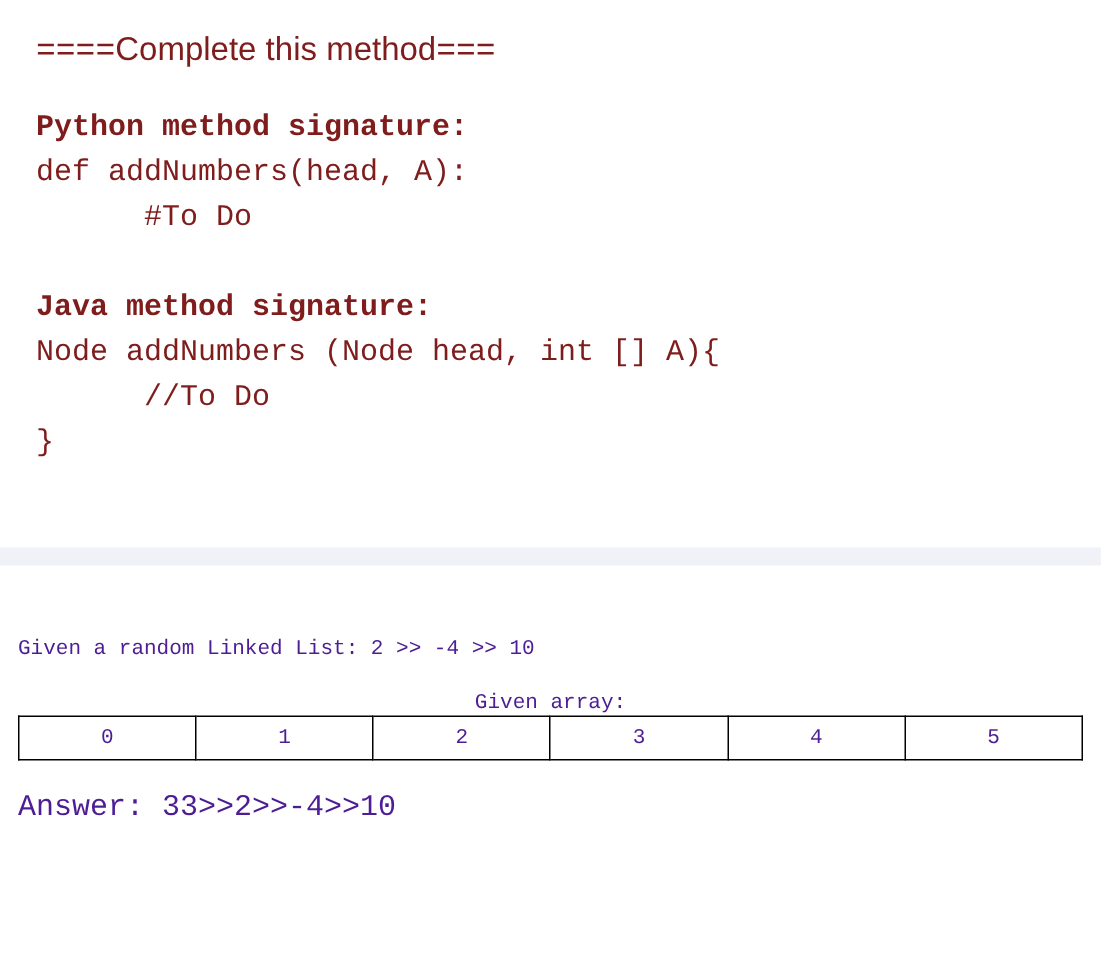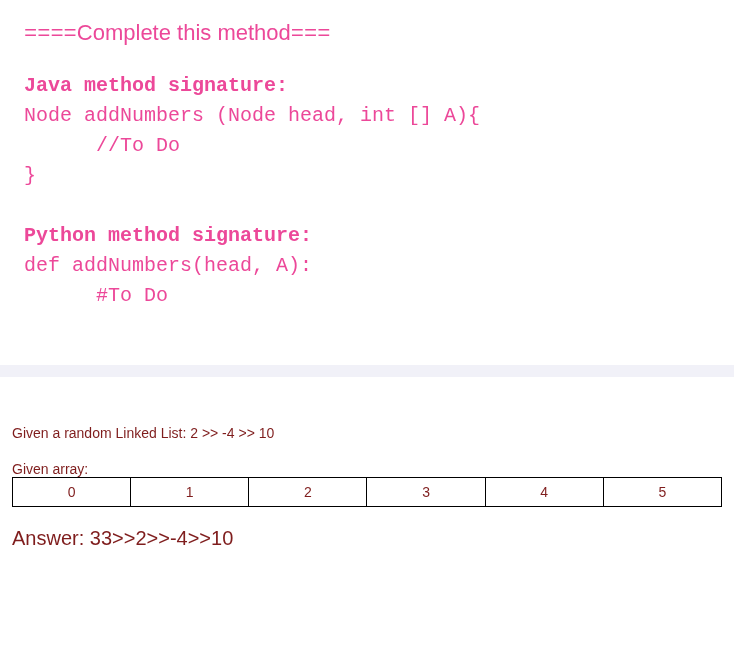--- a/index.html
+++ b/index.html
@@ -12,21 +12,21 @@
       background: #ffffff;
       width: 734px;
       height: 653px;
       overflow: hidden;
     }
     .code-section {
       padding: 16px 24px 24px 24px;
       font-family: 'Courier New', Courier, monospace;
       font-size: 20px;
       line-height: 1.5;
-      color: #ec4899;
+      color: #7f1d1d;
     }
     .title-line {
       font-family: Arial, sans-serif;
       font-size: 22px;
       margin-bottom: 20px;
     }
     .title-decor {
       font-family: 'Courier New', Courier, monospace;
     }
     .bold {
@@ -36,29 +36,30 @@
       margin-bottom: 30px;
       white-space: pre;
     }
     .divider {
       height: 12px;
       background: #f1f1f8;
       width: 100%;
     }
     .example-section {
       padding: 48px 12px 12px 12px;
-      font-family: Liberation Sans, sans-serif;
+      font-family: Liberation Mono, monospace;
       font-size: 14px;
-      color: #7f1d1d;
+      color: #4c1d95;
     }
     .given-list {
       margin-bottom: 20px;
     }
     .given-array-label {
       margin-bottom: 0;
+      text-align: center;
     }
     table {
       border-collapse: collapse;
       width: 100%;
       margin-bottom: 20px;
     }
     td {
       border: 1px solid #000;
       text-align: center;
       padding: 6px 0;
@@ -69,28 +70,28 @@
     }
   </style>
 </head>
 <body>
 
 <div class="code-section">
   <div class="title-line">
     <span class="title-decor">====</span><span>Complete this method</span><span class="title-decor">===</span>
   </div>
 
+  <div class="code-block"><span class="bold">Python method signature:</span>
+<span>def addNumbers(head, A):</span>
+<span>      #To Do</span></div>
+
   <div class="code-block"><span class="bold">Java method signature:</span>
 <span>Node addNumbers (Node head, int [] A){</span>
 <span>      //To Do</span>
 <span>}</span></div>
-
-  <div class="code-block"><span class="bold">Python method signature:</span>
-<span>def addNumbers(head, A):</span>
-<span>      #To Do</span></div>
 </div>
 
 <div class="divider"></div>
 
 <div class="example-section">
   <div class="given-list">Given a random Linked List: 2 &gt;&gt; -4 &gt;&gt; 10</div>
   <div class="given-array-label">Given array:</div>
   <table>
     <tbody>
         <tr>

